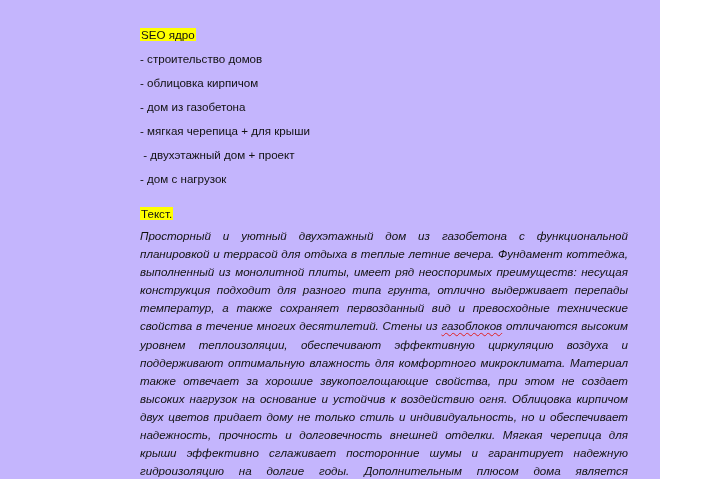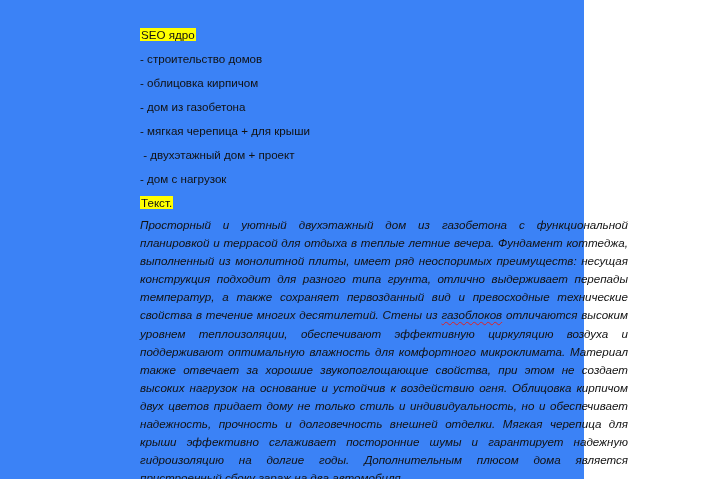--- a/index.html
+++ b/index.html
@@ -5,23 +5,23 @@
     html, body {
       margin: 0;
       padding: 0;
       background: #ffffff;
       width: 720px;
       height: 479px;
       overflow: hidden;
     }
     .page {
       position: relative;
-      width: 584px;
+      width: 660px;
       height: 479px;
-      background: #3b82f6;
+      background: #c4b5fd;
       font-family: "Liberation Sans", sans-serif;
       font-size: 11.6px;
       color: #111111;
     }
     .content {
       position: absolute;
       left: 140px;
       top: 26px;
       width: 488px;
     }
@@ -56,21 +56,21 @@
       <span class="hl">SEO ядро</span>
     </div>
 
     <div class="line">- строительство домов</div>
     <div class="line">- облицовка кирпичом</div>
     <div class="line">- дом из газобетона</div>
     <div class="line">- мягкая черепица + для крыши</div>
     <div class="line" style="white-space: pre;"> - двухэтажный дом + проект</div>
     <div class="line">- дом с нагрузок</div>
 
-    <div class="line" style="height:22px;">
+    <div class="line" style="height:22px;margin-top:11px;">
       <span class="hl">Текст.</span>
     </div>
 
     <p class="para"><span>Просторный и уютный двухэтажный дом из газобетона с функциональной планировкой и террасой для отдыха в теплые летние вечера. Фундамент коттеджа, выполненный из монолитной плиты, имеет ряд неоспоримых преимуществ: несущая конструкция подходит для разного типа грунта, отлично выдерживает перепады температур, а также сохраняет первозданный вид и превосходные технические свойства в течение многих десятилетий. Стены из </span><span class="spell">газоблоков</span><span> отличаются высоким уровнем теплоизоляции, обеспечивают эффективную циркуляцию воздуха и поддерживают оптимальную влажность для комфортного микроклимата. Материал также отвечает за хорошие звукопоглощающие свойства, при этом не создает высоких нагрузок на основание и устойчив к воздействию огня. Облицовка кирпичом двух цветов придает дому не только стиль и индивидуальность, но и обеспечивает надежность, прочность и долговечность внешней отделки. Мягкая черепица для крыши эффективно сглаживает посторонние шумы и гарантирует надежную гидроизоляцию на долгие годы. Дополнительным плюсом дома является пристроенный сбоку гараж на два автомобиля.</span></p>
 
     <p class="para">Наша компания предоставляет полный комплекс услуг для строительства дома: от разработки проекта до внутренней отделки. Создайте свой собственный идеальный семейный очаг с помощью наших специалистов!</p>
 
   </div>
 </div>
 

